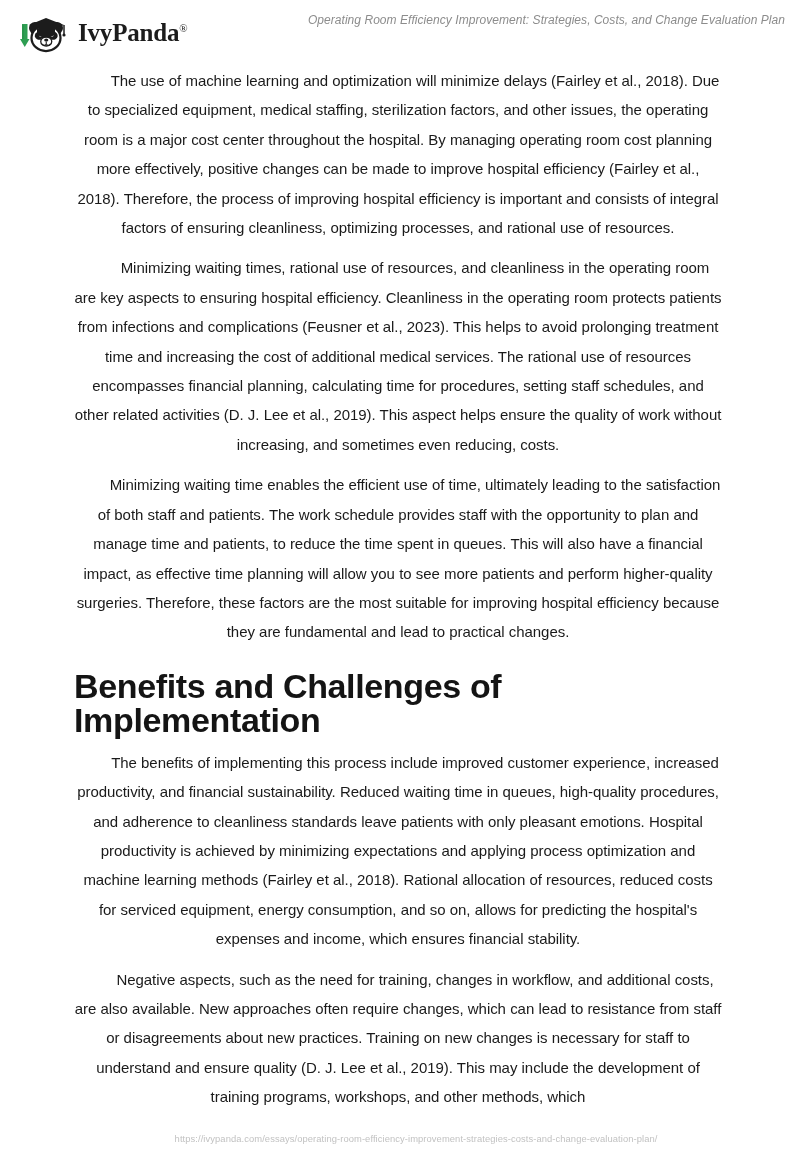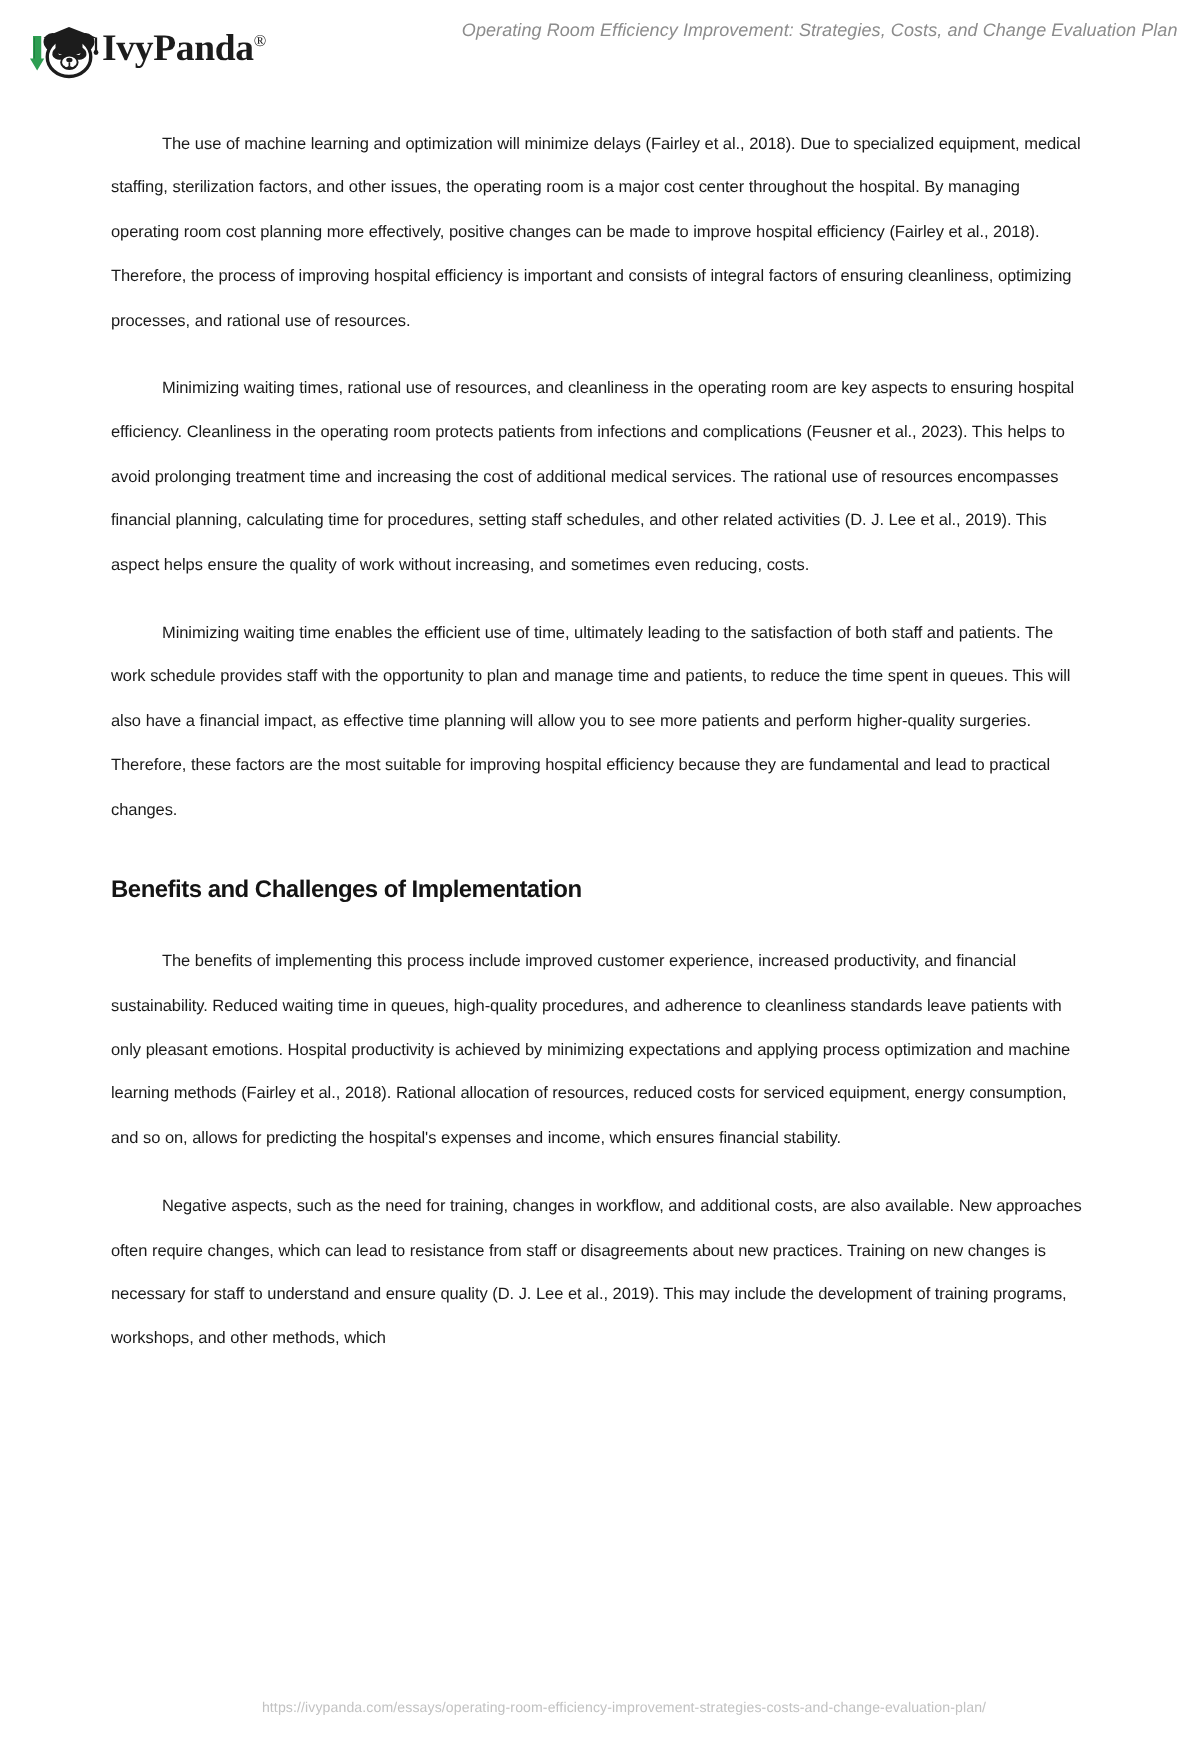--- a/index.html
+++ b/index.html
@@ -25,21 +25,21 @@
     width: 800px;
     height: 58px;
     box-sizing: border-box;
   }
   .brand {
     position: absolute;
     left: 14px;
     top: 10px;
     display: flex;
     align-items: center;
-    gap: 0;
+    gap: 10px;
   }
   .brand-mark {
     width: 54px;
     height: 44px;
     display: block;
   }
   .brand-text {
     font-family: "Liberation Serif", serif;
     font-size: 25px;
     font-weight: 700;
@@ -71,32 +71,32 @@
   }
 
   
   .content {
     position: absolute;
     top: 66px;
     left: 74px;
     width: 648px;
   }
   p.para {
-    margin: 16px 0 11px 0;
-    font-size: 11px;
+    margin: 0 0 11px 0;
+    font-size: 15px;
     line-height: 29.4px;
     text-indent: 34px;
-    text-align: left;
+    text-align: center;
     color: #1a1a1a;
     letter-spacing: -0.05px;
     word-spacing: 0.1px;
   }
   h2.section-heading {
     margin: 22px 0 11px 0;
-    font-size: 16px;
+    font-size: 34px;
     line-height: 34px;
     font-weight: 700;
     color: #141414;
     letter-spacing: -0.35px;
   }
 
   
   .page-footer {
     position: absolute;
     left: 0;

